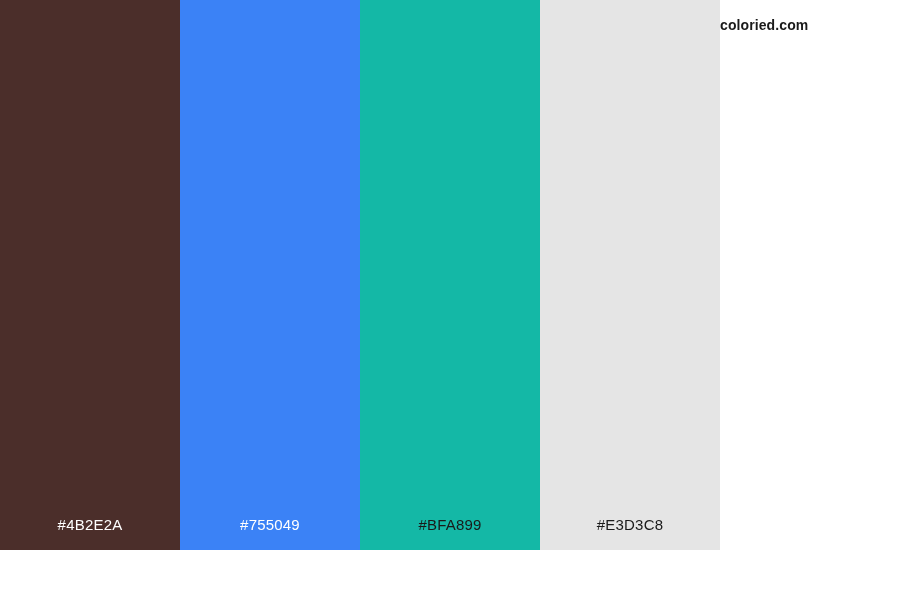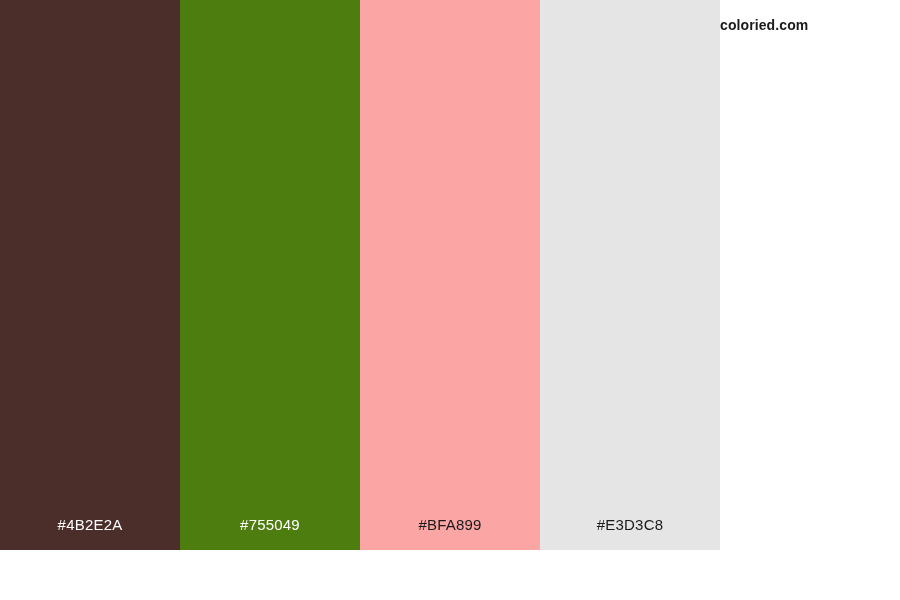--- a/index.html
+++ b/index.html
@@ -76,26 +76,26 @@
 <body>
 
 <div id="palette-page">
 
   <div id="swatch-strip">
 
     <div class="swatch" style="background-color: rgb(75, 46, 42);">
       <span class="swatch-label label-light">#4B2E2A</span>
     </div>
 
-    <div class="swatch" style="background-color: #4d7c0f;">
+    <div class="swatch" style="background-color: #3b82f6;">
       <span class="swatch-label label-light">#755049</span>
     </div>
 
 
-    <div class="swatch" style="background-color: #fca5a5;">
+    <div class="swatch" style="background-color: #14b8a6;">
       <span class="swatch-label label-dark">#BFA899</span>
     </div>
 
     <div class="swatch" style="background-color: #e5e5e5;">
       <span class="swatch-label label-dark">#E3D3C8</span>
     </div>
 
   </div>
 
   <div id="footer-bar">

